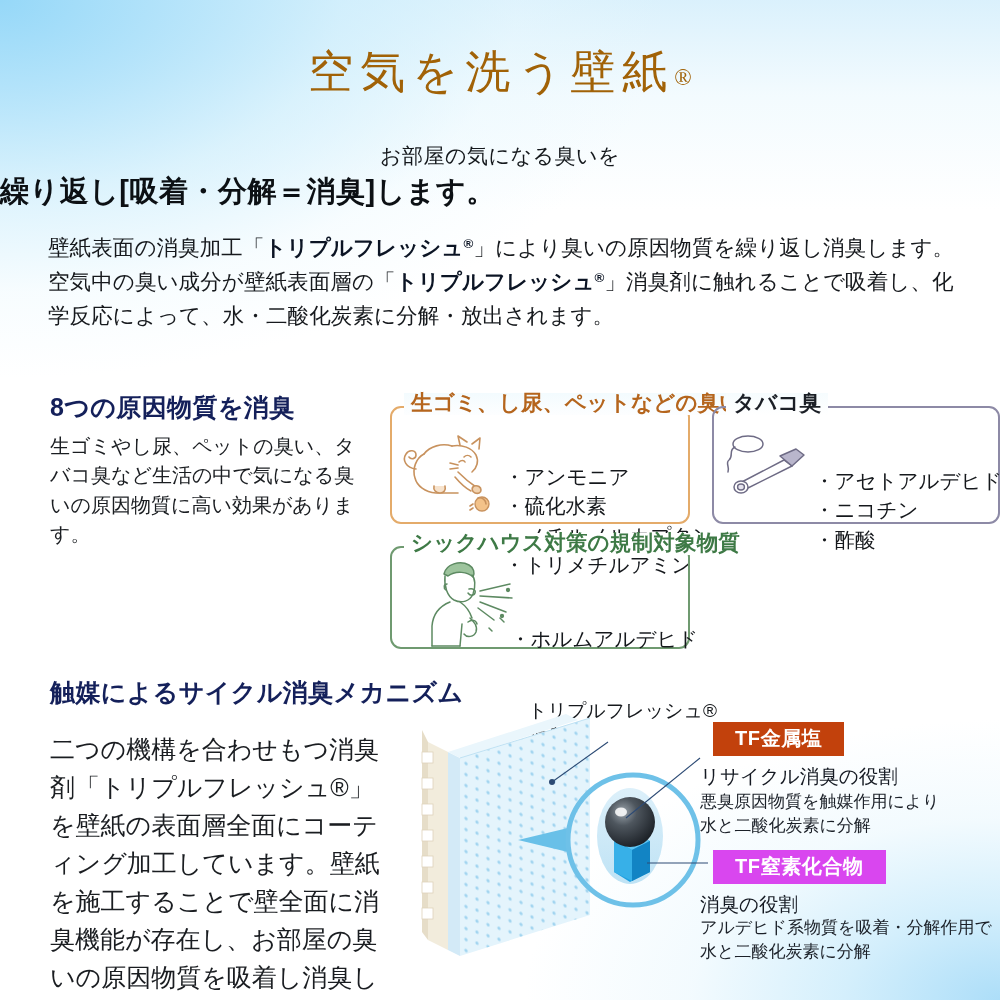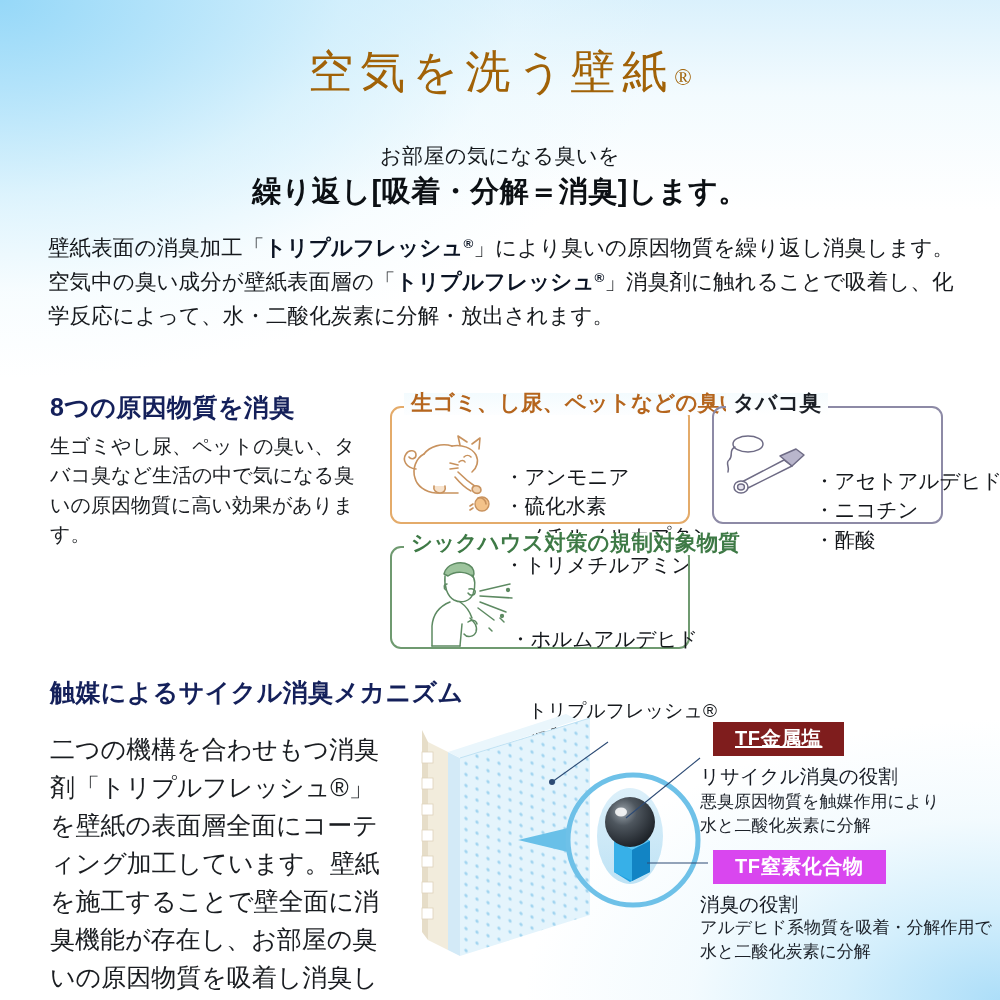--- a/index.html
+++ b/index.html
@@ -53,21 +53,21 @@
     color:#a16207; font-weight:400;
     white-space:nowrap;
   }
   .main-title .reg { font-size:23px; letter-spacing:0; vertical-align:2px; }
 
   .sub-line-1 {
     position:absolute; left:0; top:142px; width:1000px; text-align:center;
     font-size:21px; color:#14181c; letter-spacing:0.5px;
   }
   .sub-line-2 {
-    position:absolute; left:0; top:172px; width:1000px; text-align:center;
+    position:absolute; left:0; top:172px; width:1000px; text-align:left;
     font-size:29px; font-weight:bold; color:#0c1014; letter-spacing:0.5px;
   }
 
   .lead-para {
     position:absolute; left:48px; top:232px; width:912px;
     font-size:21.5px; line-height:1.58; color:#16191d; letter-spacing:0.1px;
   }
   .lead-para b { font-weight:bold; color:#0b1424; }
   .sup-r { font-size:0.62em; vertical-align:0.55em; }
 
@@ -108,21 +108,21 @@
     font-size:20.5px; line-height:1.43; color:#15181c; white-space:nowrap;margin-top:40px;
   }
 
   
   #box-waste { left:390px; top:406px; width:300px; height:118px;
                border-color:#e4ab6a; }
   #box-waste > .legend { color:#b5651d; background:linear-gradient(to bottom,#f3fbfe 0%,#fdfeff 100%); }
   #box-waste .chem-list { left:112px; top:14px; }
 
   
-  #box-tobacco { left:712px; top:406px; width:231px; height:118px;
+  #box-tobacco { left:712px; top:406px; width:288px; height:118px;
                  border-color:#8d8aa6;padding-left:47px; }
   #box-tobacco > .legend { color:#1b1f26; background:linear-gradient(to bottom,#f6fcfe 0%,#ffffff 100%); }
   #box-tobacco .chem-list { left:100px; top:18px; }
 
   
   #box-sickhouse { left:390px; top:546px; width:300px; height:103px;
                    border-color:#6f9a70; }
   #box-sickhouse > .legend { color:#3e7a46; background:#ffffff; }
   #box-sickhouse .chem-list { left:118px; top:36px; }
 
@@ -139,21 +139,21 @@
     position:absolute; left:528px; top:698px;
     font-size:19px; line-height:1.32; color:#15181c; white-space:nowrap;
   }
 
   .tf-badge {
     position:absolute;
     color:#ffffff; font-size:20px; font-weight:bold;
     padding:5px 22px 6px 22px;
     letter-spacing:0.6px; white-space:nowrap; line-height:1.15;
   }
-  #tf-badge-metal   { left:713px; top:722px; background:#7f1d1d;text-decoration:underline; }
+  #tf-badge-metal   { left:713px; top:722px; background:#c2410c; }
   #tf-badge-nitro   { left:713px; top:850px; background:#d946ef; }
 
   .tf-role {
     position:absolute; font-size:19.5px; color:#141922; white-space:nowrap;
   }
   #tf-role-metal { left:700px; top:763px; }
   #tf-role-nitro { left:700px; top:891px; }
 
   .tf-desc {
     position:absolute; font-size:17px; line-height:1.42; color:#1b2028; white-space:nowrap;

